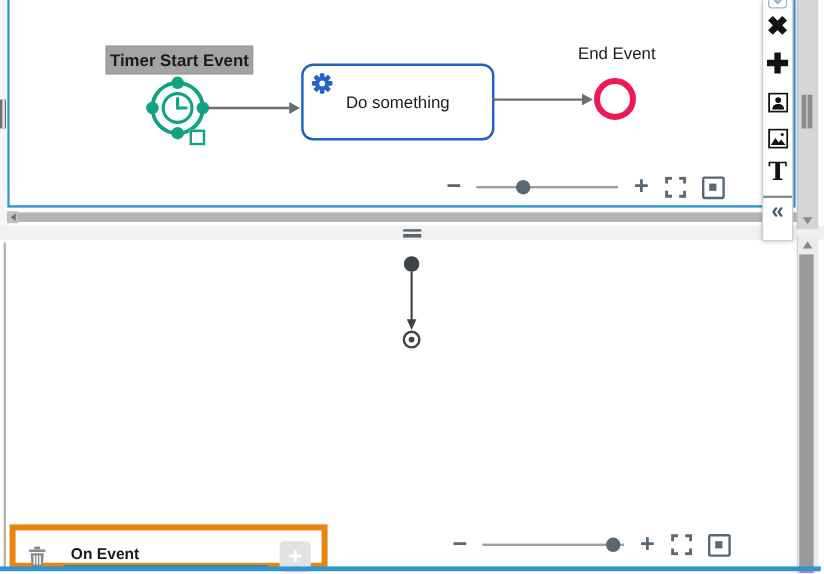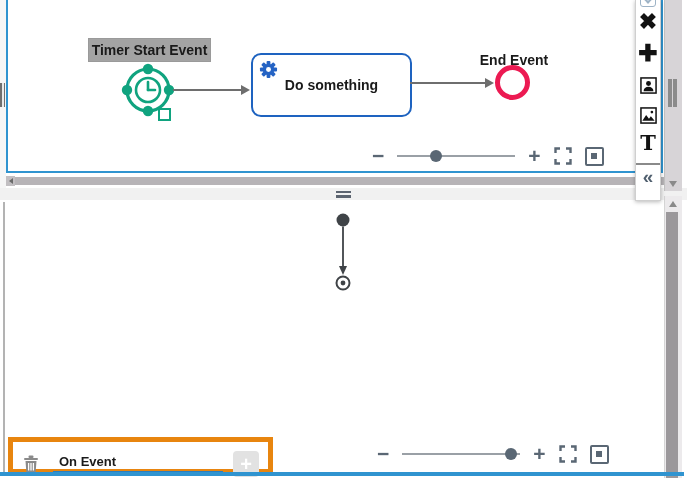--- a/index.html
+++ b/index.html
@@ -8,23 +8,23 @@
   .abs{position:absolute;}
 
   
   .top-panel{left:6px;top:-6px;width:657px;height:179px;border:2.5px solid #3094d0;
              background:#fff;box-sizing:border-box;}
   .node-label{left:88px;top:38px;width:121px;height:22px;border:1px solid #9a9a9a;background:#a3a3a3;
               font-size:14px;font-weight:bold;color:#1a1a1a;display:flex;align-items:center;justify-content:center;}
   .sq-handle{left:158px;top:108px;width:9px;height:9px;border:2px solid #10a37f;background:#fff;}
   .task-box{left:251px;top:53px;width:157px;height:60px;border:2px solid #1e63c0;border-radius:10px;
             background:#fff;display:flex;align-items:center;justify-content:center;
-            font-size:14px;font-weight:bold;color:#1a1a1a;}
+            font-size:14px;font-weight:normal;color:#1a1a1a;}
   .gear{position:absolute;left:6px;top:5px;}
-  .end-label{left:477px;top:52px;width:74px;text-align:center;font-size:14px;font-weight:bold;color:#1a1a1a;}
+  .end-label{left:477px;top:36px;width:74px;text-align:center;font-size:14px;font-weight:normal;color:#1a1a1a;}
   .end-circle{left:495px;top:65px;width:35px;height:35px;border-radius:50%;border:5px solid #ec1a52;
               background:#fff;box-sizing:border-box;}
 
   
   .zoombar{display:flex;align-items:center;gap:13px;color:#5a6774;}
   .zglyph{font-size:21px;font-weight:bold;line-height:20px;}
   .zslider{position:relative;width:118px;height:14px;}
   .ztrack{position:absolute;left:0;right:0;top:6px;height:2px;background:#9aa0a6;}
   .zdot{position:absolute;top:1px;width:12px;height:12px;border-radius:50%;background:#5a6774;margin-left:-6px;}
   .fit-icon{width:15px;height:15px;border:2.5px solid #5a6774;border-radius:2px;

